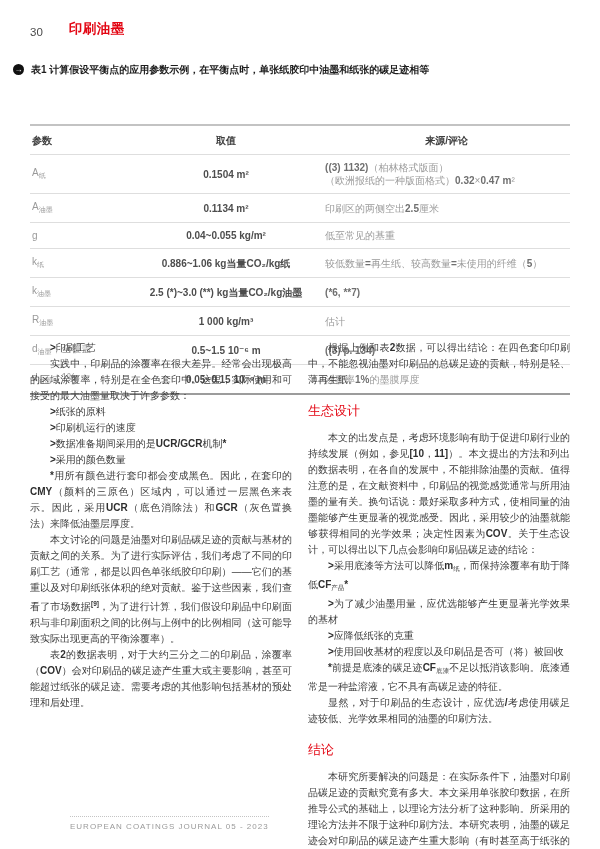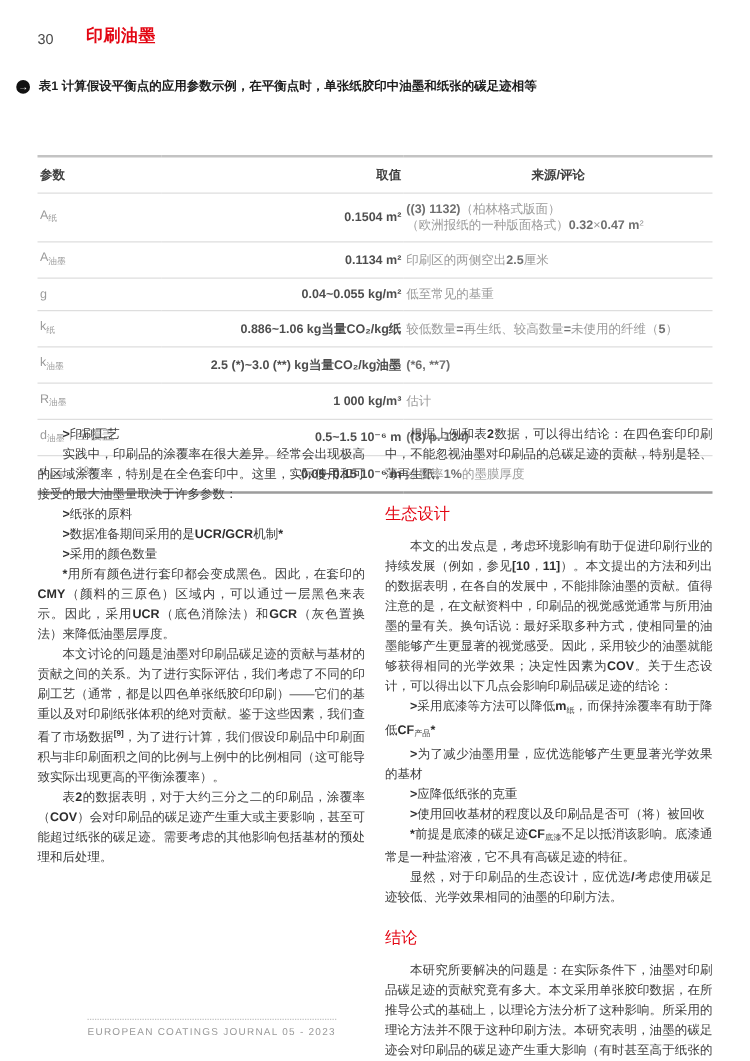--- a/index.html
+++ b/index.html
@@ -15,21 +15,21 @@
           color:#fff;font-size:8px;line-height:11px;text-align:center;}
   .caption{font-size:10px;font-weight:bold;color:#1d1d1d;line-height:14px;}
   
   table.params{position:absolute;top:100px;left:30px;width:540px;border-collapse:collapse;table-layout:fixed;margin-top:24px;}
   table.params th,table.params td{font-size:10px;line-height:13px;vertical-align:middle;}
   table.params th{border-top:2px solid #c3c3c3;border-bottom:1px solid #dedede;color:#3f3f3f;
                   font-weight:bold;padding:8px 2px 7px;}
   table.params td{border-bottom:1px solid #dedede;padding:6px 2px;}
   table.params tr:last-child td{border-bottom:2px solid #9c9c9c;}
   .c-param{width:18%;text-align:left;}
-  .c-value{width:36%;text-align:right;}
+  .c-value{width:36%;text-align:center;}
   .c-source{width:46%;}
   td.c-param{color:#9a9a9a;}
   td.c-param .psub{font-size:7px;color:#9a9a9a;vertical-align:-2px;}
   td.c-value{color:#4d4d4d;font-weight:bold;}
   td.c-source{color:#9a9a9a;white-space:pre-line;}
   td.c-source .lat{font-weight:bold;color:#6f6f6f;}
   
   .columns{position:absolute;top:340px;left:30px;right:30px;display:flex;gap:16px;}
   .col{flex:1 1 0;min-width:0;}
   .para{font-size:10px;line-height:16px;text-indent:2em;color:#3c3c3c;text-align:justify;}
@@ -108,20 +108,21 @@
           <td class="c-source">涂覆率<span class="lat">1%</span>的墨膜厚度</td>
         </tr>
       </tbody>
   </table>
 
   <div class="columns">
     <div class="col">
         <div class="para"><span class="lat">&gt;</span>印刷工艺</div>
         <div class="para">实践中，印刷品的涂覆率在很大差异。经常会出现极高的区域涂覆率，特别是在全色套印中。这里，实际使用和可接受的最大油墨量取决于许多参数：</div>
         <div class="para"><span class="lat">&gt;</span>纸张的原料</div>
+        <div class="para"><span class="lat">&gt;</span>印刷机运行的速度</div>
         <div class="para"><span class="lat">&gt;</span>数据准备期间采用的是<span class="lat">UCR/GCR</span>机制<span class="lat">*</span></div>
         <div class="para"><span class="lat">&gt;</span>采用的颜色数量</div>
         <div class="para"><span class="lat">*</span>用所有颜色进行套印都会变成黑色。因此，在套印的<span class="lat">CMY</span>（颜料的三原色）区域内，可以通过一层黑色来表示。因此，采用<span class="lat">UCR</span>（底色消除法）和<span class="lat">GCR</span>（灰色置换法）来降低油墨层厚度。</div>
         <div class="para">本文讨论的问题是油墨对印刷品碳足迹的贡献与基材的贡献之间的关系。为了进行实际评估，我们考虑了不同的印刷工艺（通常，都是以四色单张纸胶印印刷）——它们的基重以及对印刷纸张体积的绝对贡献。鉴于这些因素，我们查看了市场数据<sup><span class="lat">[9]</span></sup>，为了进行计算，我们假设印刷品中印刷面积与非印刷面积之间的比例与上例中的比例相同（这可能导致实际出现更高的平衡涂覆率）。</div>
         <div class="para">表<span class="lat">2</span>的数据表明，对于大约三分之二的印刷品，涂覆率（<span class="lat">COV</span>）会对印刷品的碳足迹产生重大或主要影响，甚至可能超过纸张的碳足迹。需要考虑的其他影响包括基材的预处理和后处理。</div>
       </div>
     <div class="col">
         <div class="para">根据上例和表<span class="lat">2</span>数据，可以得出结论：在四色套印印刷中，不能忽视油墨对印刷品的总碳足迹的贡献，特别是轻、薄再生纸。</div>
         <div class="col-heading">生态设计</div>
         <div class="para">本文的出发点是，考虑环境影响有助于促进印刷行业的持续发展（例如，参见<span class="lat">[10</span>，<span class="lat">11]</span>）。本文提出的方法和列出的数据表明，在各自的发展中，不能排除油墨的贡献。值得注意的是，在文献资料中，印刷品的视觉感觉通常与所用油墨的量有关。换句话说：最好采取多种方式，使相同量的油墨能够产生更显著的视觉感受。因此，采用较少的油墨就能够获得相同的光学效果；决定性因素为<span class="lat">COV</span>。关于生态设计，可以得出以下几点会影响印刷品碳足迹的结论：</div>

